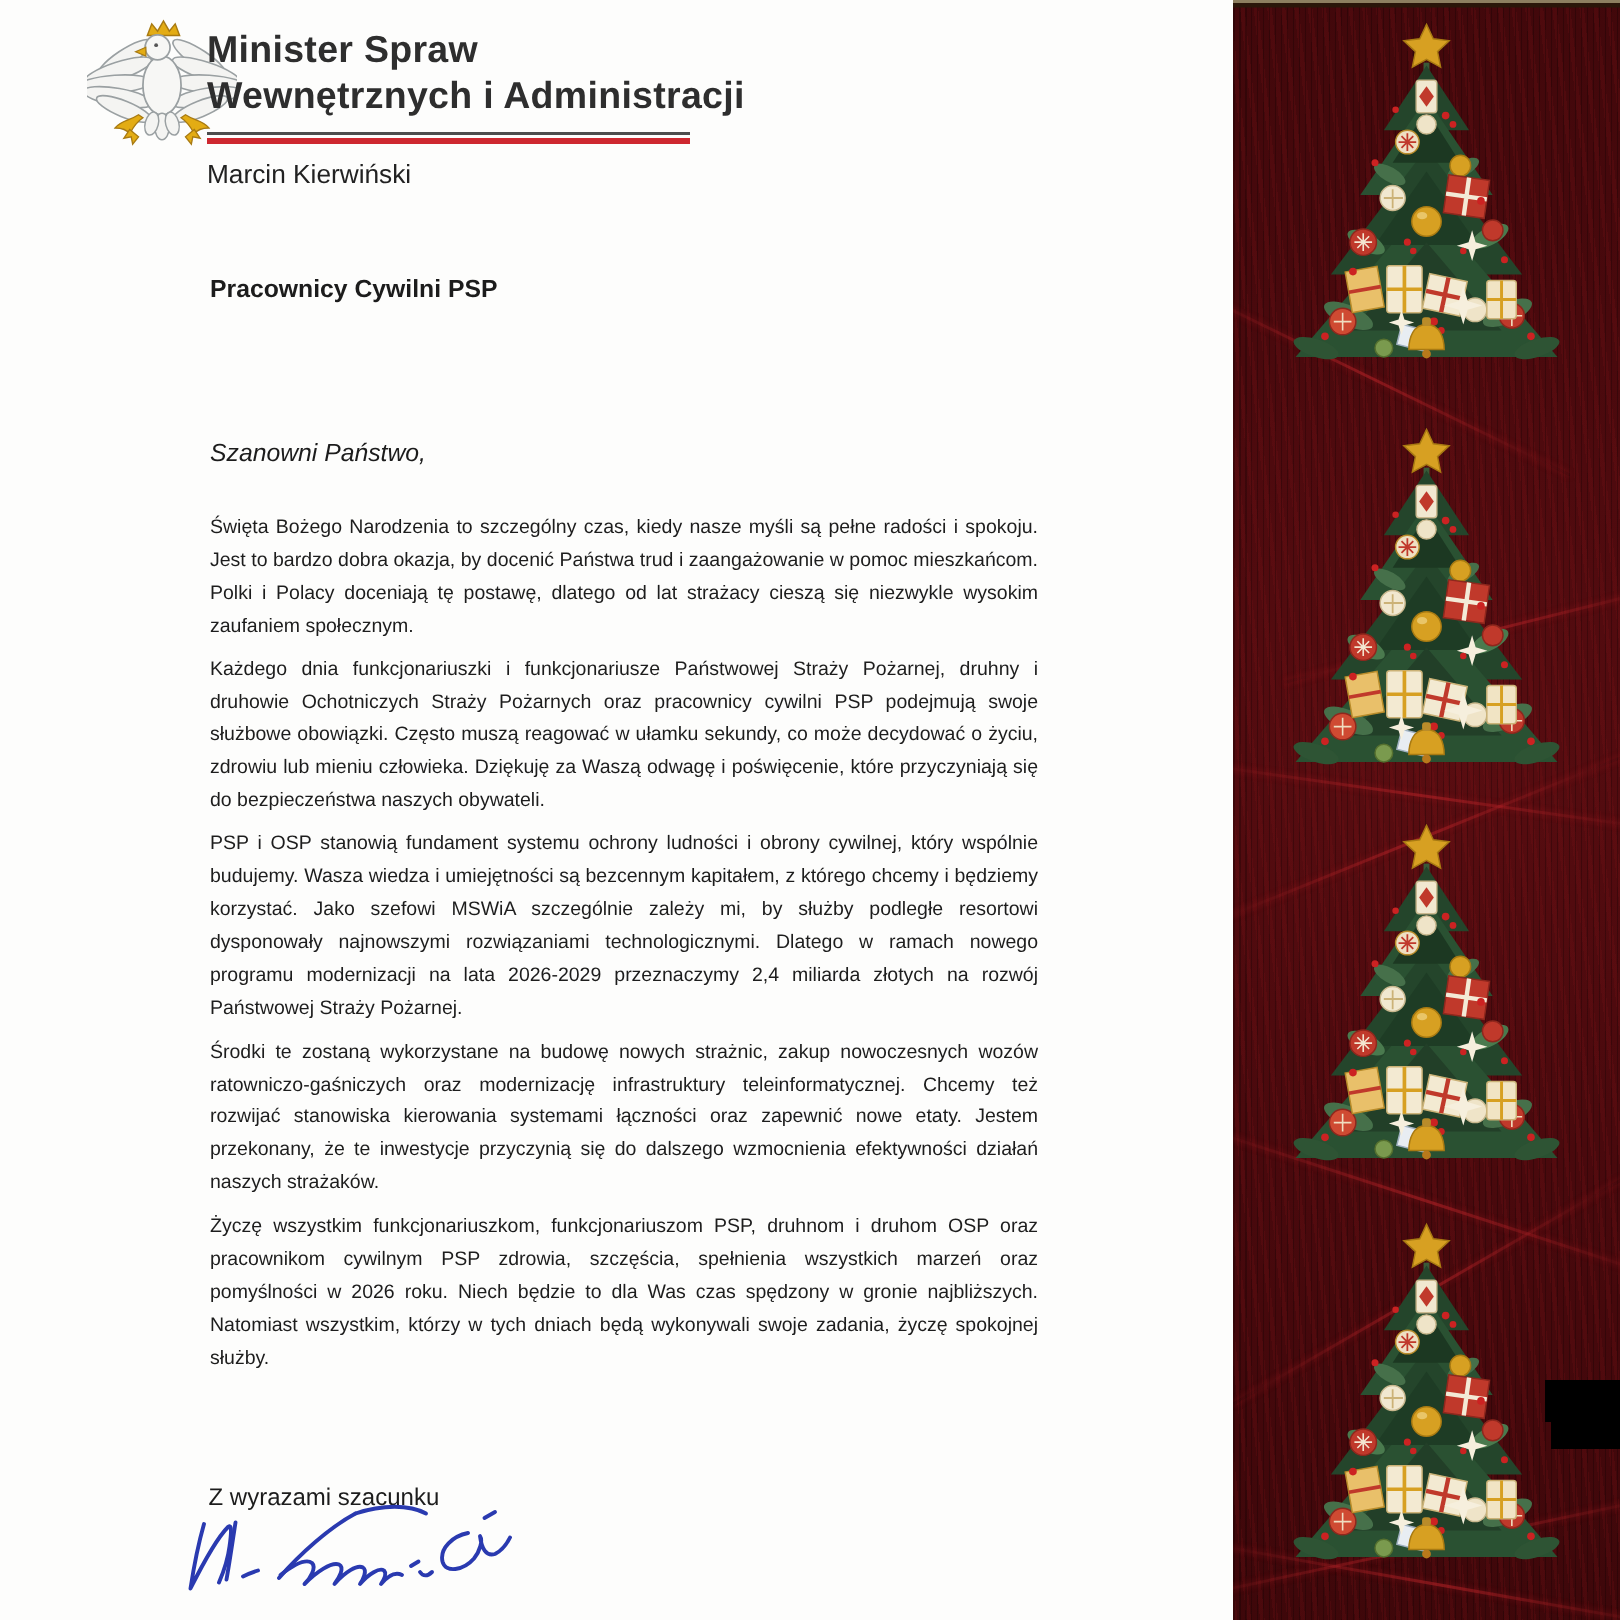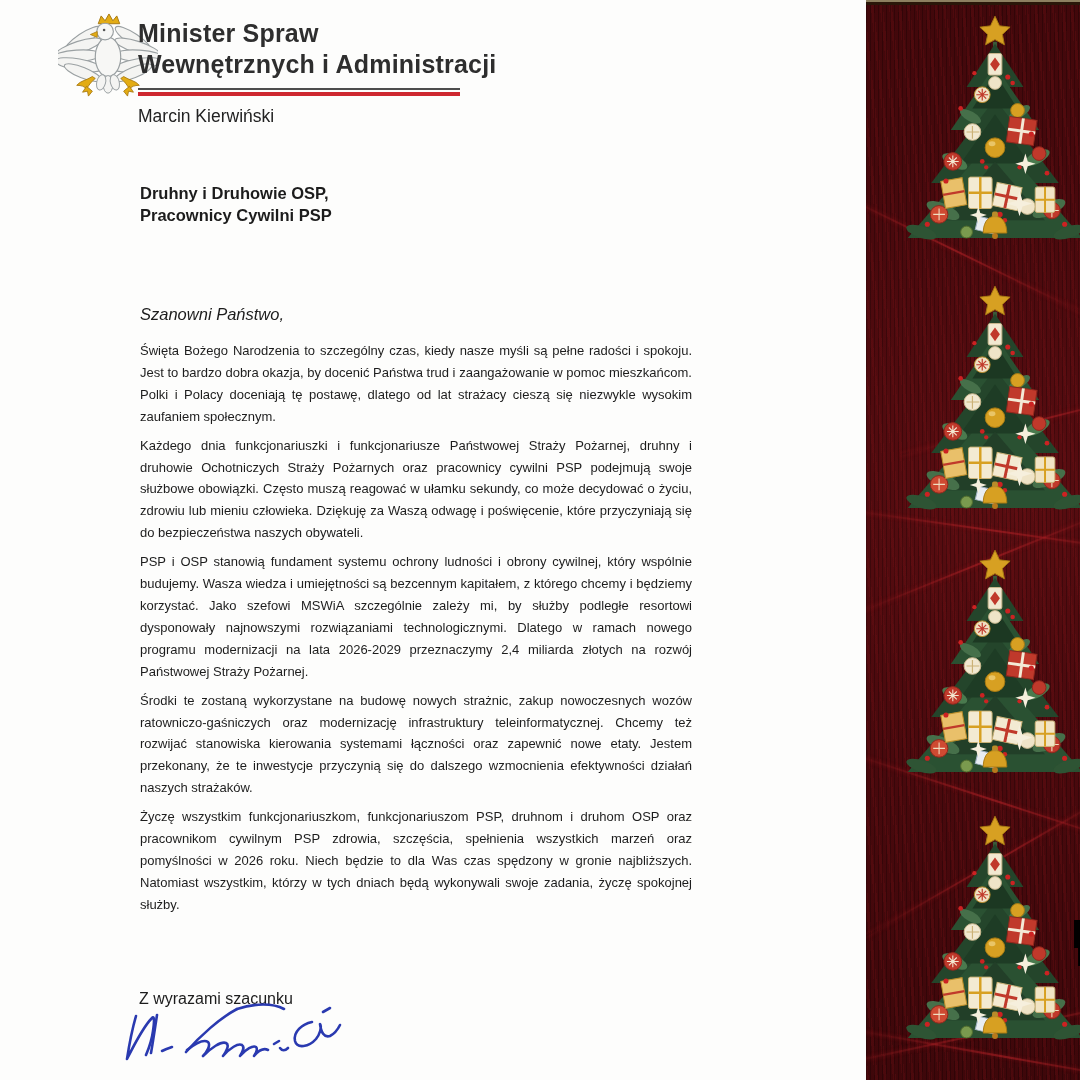--- a/index.html
+++ b/index.html
@@ -1,33 +1,33 @@
 <!DOCTYPE html>
 <html><head>
 <meta charset="utf-8">
 <style>
   html,body{margin:0;padding:0;}
   body{width:1080px;height:1080px;overflow:hidden;background:#fff;
        font-family:"Liberation Sans", sans-serif;}
   .page{position:relative;width:1080px;height:1080px;display:flex;}
 
   
-  .letter{position:relative;width:822px;height:1080px;background:#fdfdfc;flex:none;padding-left:44px;}
+  .letter{position:relative;width:822px;height:1080px;background:#fdfdfc;flex:none;}
   .eagle{position:absolute;left:58px;top:12px;width:100px;height:88px;}
   .head-text{position:absolute;left:138px;top:18px;width:560px;}
   .ministry{font-size:25px;line-height:31px;font-weight:600;color:#2e2e2e;letter-spacing:.2px;}
   .divider{margin-top:8px;width:322px;}
   .divider .bar-dark{height:2px;background:#4d4d4d;}
   .divider .bar-gap{height:2px;background:transparent;}
   .divider .bar-red{height:4px;background:#ce2830;}
   .minister-name{margin-top:10px;font-size:17.5px;color:#222;}
 
   .address{position:absolute;left:140px;top:182px;font-size:16.5px;font-weight:bold;
            color:#1c1c1c;line-height:22px;}
-  .salutation{position:absolute;left:140px;top:305px;font-size:16.5px;font-style:italic;color:#1c1c1c;}
+  .salutation{position:absolute;left:140px;top:293px;font-size:16.5px;font-style:italic;color:#1c1c1c;}
 
   .bodytext{position:absolute;left:140px;top:340px;width:552px;color:#1d1d1d;}
   .bodytext p{margin:0 0 7px 0;font-size:13px;line-height:21.9px;
               text-align:justify;text-justify:inter-word;}
   .bodytext p:last-child{margin-bottom:14px;}
 
   .closing{position:absolute;left:139px;top:990px;font-size:16px;color:#1c1c1c;}
   .signature{position:absolute;left:124px;top:1002px;width:276px;height:78px;}
 
   
@@ -191,21 +191,20 @@
       </div>
       <div class="divider">
         <div class="bar-dark"></div>
         <div class="bar-gap"></div>
         <div class="bar-red"></div>
       </div>
       <div class="minister-name">Marcin Kierwiński</div>
     </div>
 
     <div class="address">
-      <div>Druhny i Druhowie OSP,</div>
       <div>Pracownicy Cywilni PSP</div>
     </div>
 
     <div class="salutation">Szanowni Państwo,</div>
 
     <div class="bodytext">
       <p>Święta Bożego Narodzenia to szczególny czas, kiedy nasze myśli są pełne radości i spokoju. Jest to bardzo dobra okazja, by docenić Państwa trud i zaangażowanie w pomoc mieszkańcom. Polki i Polacy doceniają tę postawę, dlatego od lat strażacy cieszą się niezwykle wysokim zaufaniem społecznym.</p>
       <p>Każdego dnia funkcjonariuszki i funkcjonariusze Państwowej Straży Pożarnej, druhny i druhowie Ochotniczych Straży Pożarnych oraz pracownicy cywilni PSP podejmują swoje służbowe obowiązki. Często muszą reagować w ułamku sekundy, co może decydować o życiu, zdrowiu lub mieniu człowieka. Dziękuję za Waszą odwagę i poświęcenie, które przyczyniają się do bezpieczeństwa naszych obywateli.</p>
       <p>PSP i OSP stanowią fundament systemu ochrony ludności i obrony cywilnej, który wspólnie budujemy. Wasza wiedza i umiejętności są bezcennym kapitałem, z którego chcemy i będziemy korzystać. Jako szefowi MSWiA szczególnie zależy mi, by służby podległe resortowi dysponowały najnowszymi rozwiązaniami technologicznymi. Dlatego w ramach nowego programu modernizacji na lata 2026-2029 przeznaczymy 2,4 miliarda złotych na rozwój Państwowej Straży Pożarnej.</p>
       <p>Środki te zostaną wykorzystane na budowę nowych strażnic, zakup nowoczesnych wozów ratowniczo-gaśniczych oraz modernizację infrastruktury teleinformatycznej. Chcemy też rozwijać stanowiska kierowania systemami łączności oraz zapewnić nowe etaty. Jestem przekonany, że te inwestycje przyczynią się do dalszego wzmocnienia efektywności działań naszych strażaków.</p>

